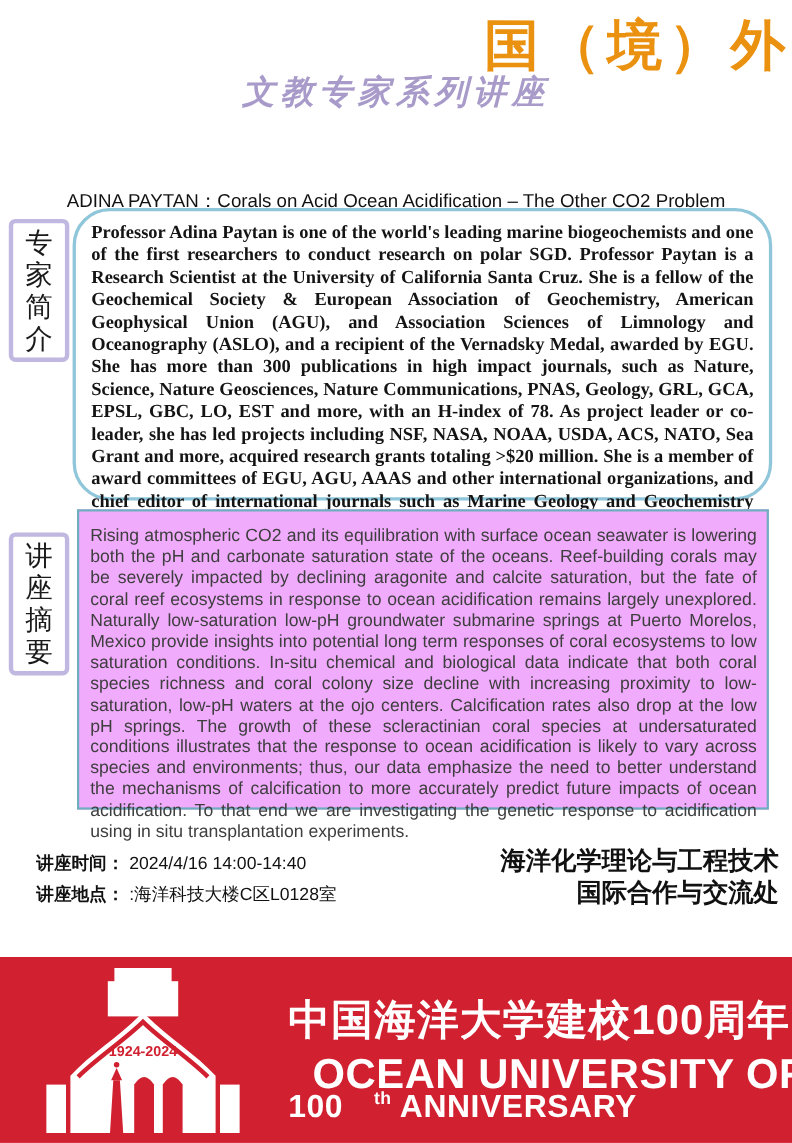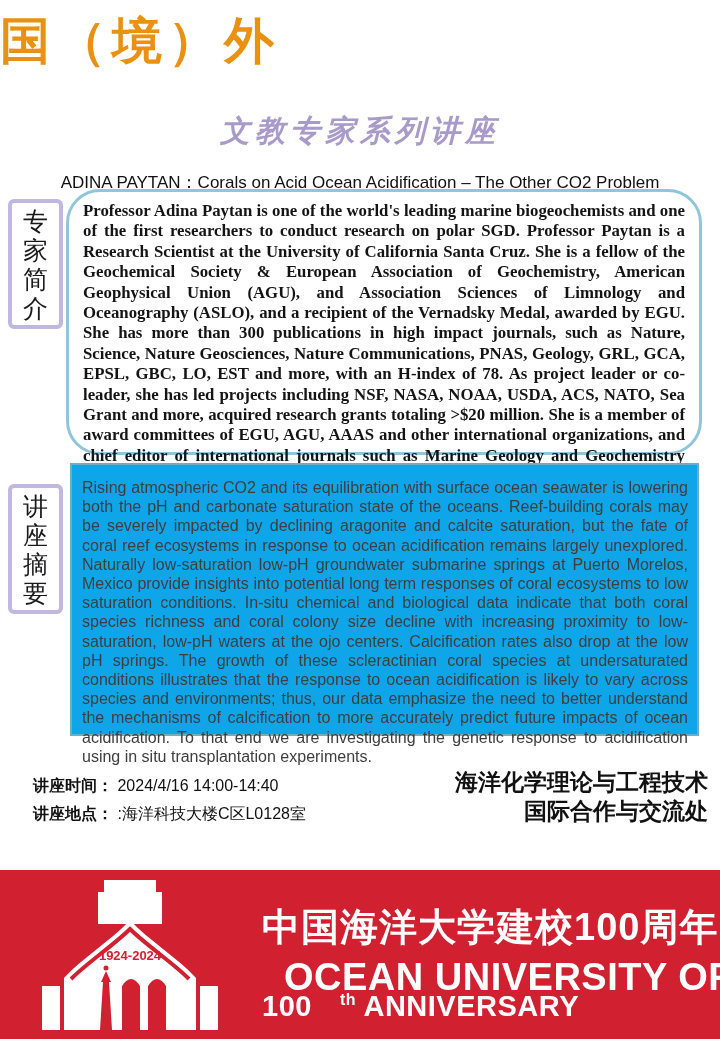--- a/index.html
+++ b/index.html
@@ -2,27 +2,27 @@
 <html><head>
 <meta charset="utf-8">
 <style>
   html,body{margin:0;padding:0;background:#fff;}
   .page{
     position:relative;width:720px;height:1039px;background:#ffffff;overflow:hidden;
     font-family:"Liberation Sans",sans-serif;
   }
   
   .logo-cn{
-    position:absolute;top:8px;left:0;width:720px;text-align:left;
+    position:absolute;top:8px;left:0;width:720px;text-align:right;
     font-size:50px;font-weight:bold;color:#EB9110;letter-spacing:6px;
     font-family:"Liberation Sans",sans-serif;
   }
   .logo-sub{
     position:absolute;top:64px;left:0;width:720px;text-align:center;
-    font-size:30px;font-weight:bold;font-style:italic;color:#A89BC9;letter-spacing:5px;margin-top:47px;
+    font-size:30px;font-weight:bold;font-style:italic;color:#A89BC9;letter-spacing:5px;
   }
   .series-title{
     position:absolute;top:101px;left:0;width:720px;text-align:center;
     font-size:23px;color:#111;letter-spacing:2px;
     font-family:"Liberation Serif",serif;
   }
   .lecture-title{
     position:absolute;top:128px;left:35px;width:650px;text-align:center;
     font-size:17px;line-height:29px;color:#111;margin-top:40px;
   }
@@ -41,21 +41,21 @@
     position:absolute;left:66px;top:189px;width:636px;height:266px;
     border:3px solid #8FC6DA;border-radius:34px;background:#fff;box-sizing:border-box;
     padding:9px 14px 0 14px;
   }
   .box-expert .txt{
     font-family:"Liberation Serif",serif;font-weight:bold;
     font-size:16.8px;line-height:20.4px;color:#141414;text-align:justify;
   }
   .box-abstract{
     position:absolute;left:70px;top:463px;width:629px;height:273px;
-    border:2px solid #6FAEBF;background:#0ea5e9;box-sizing:border-box;
+    border:2px solid #6FAEBF;background:#f0abfc;box-sizing:border-box;
     padding:13px 9px 0 10px;
   }
   .box-abstract .txt{
     font-family:"Liberation Sans",sans-serif;
     font-size:16px;line-height:19.2px;color:#3E3E3E;text-align:justify;
   }
   
   .details{
     position:absolute;left:33px;top:772px;font-size:16px;color:#111;line-height:28px;
   }

